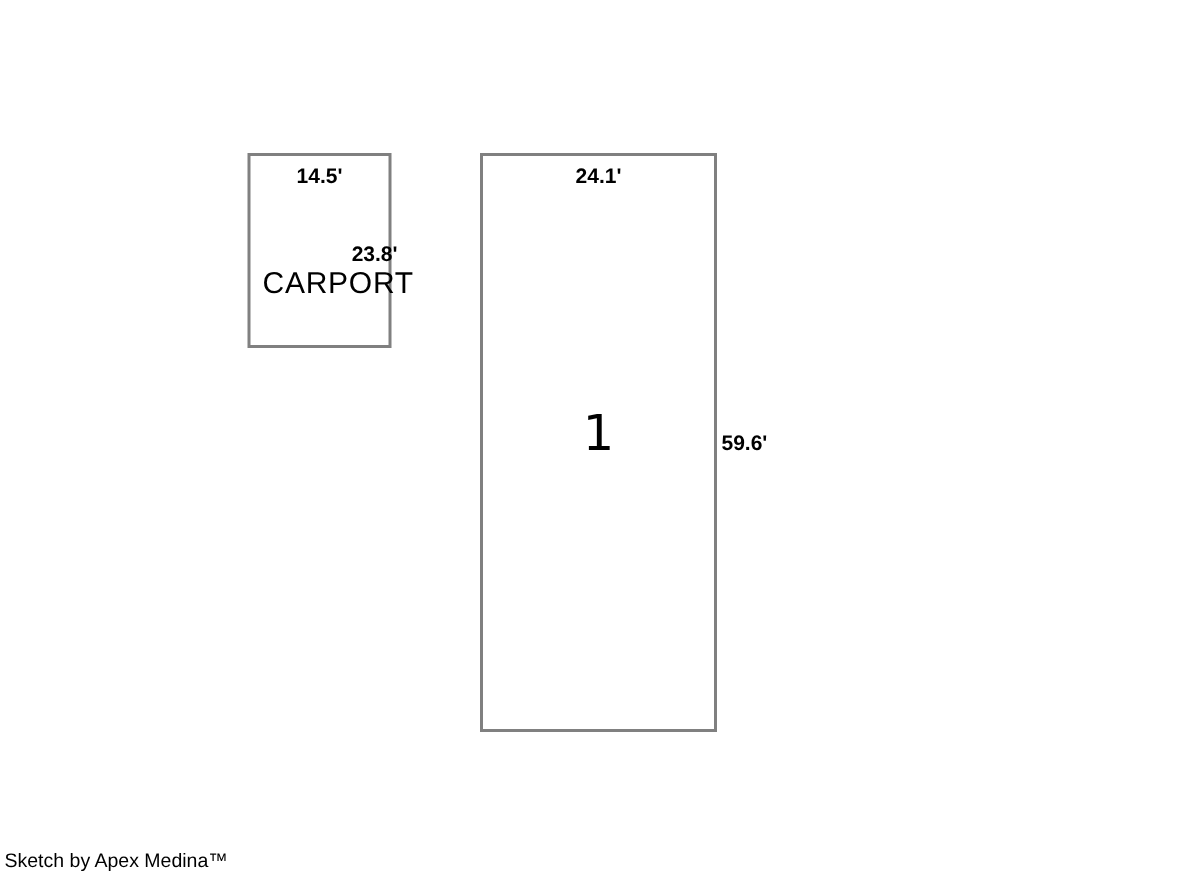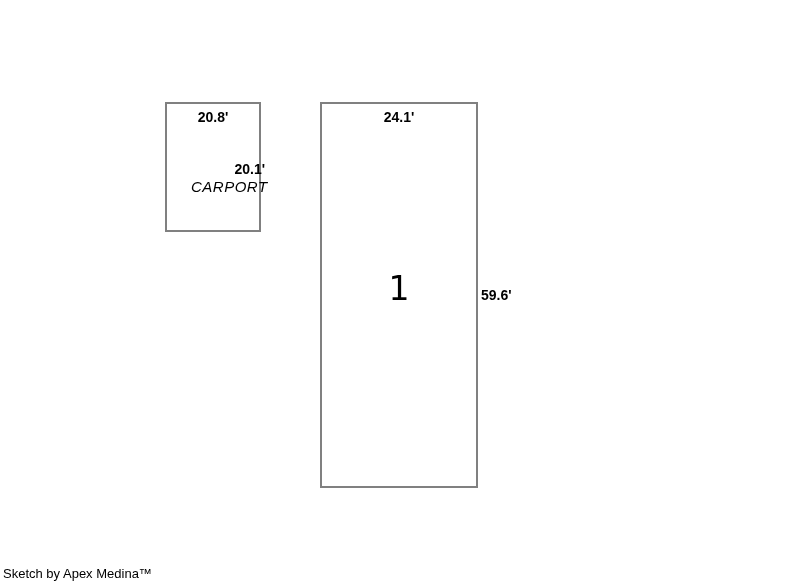--- a/index.html
+++ b/index.html
@@ -51,26 +51,25 @@
     right: 0;
     top: 5px;
     text-align: center;
   }
   .carport-side-dim {
     top: 57px;
     right: -6px;
   }
   .room-name {
     position: absolute;
-    left: 24px;
+    left: 8px;
     top: 74px;
-    font-size: 15px;
+    font-size: 20px;
     letter-spacing: 0.5px;
     white-space: nowrap;
-    font-style: italic;
   }
   .unit-number {
     position: absolute;
     left: 0;
     right: 0;
     top: 168px;
     text-align: center;
     font-family: "DejaVu Sans", sans-serif;
     font-size: 33px;
     line-height: 1;
@@ -93,22 +92,22 @@
     font-size: 13px;
     white-space: nowrap;
   }
 </style>
 </head>
 <body>
 
 <div class="canvas">
 
   <div class="rect rect-carport">
-    <span class="dim dim-top">20.8'</span>
-    <span class="dim carport-side-dim">20.1'</span>
+    <span class="dim dim-top">14.5'</span>
+    <span class="dim carport-side-dim">23.8'</span>
     <span class="room-name">CARPORT</span>
   </div>
 
   <div class="rect rect-unit1">
     <span class="dim dim-top">24.1'</span>
     <span class="unit-number">1</span>
     <span class="unit-side-dim">59.6'</span>
   </div>
 
   <div class="footer">Sketch by Apex Medina™</div>

